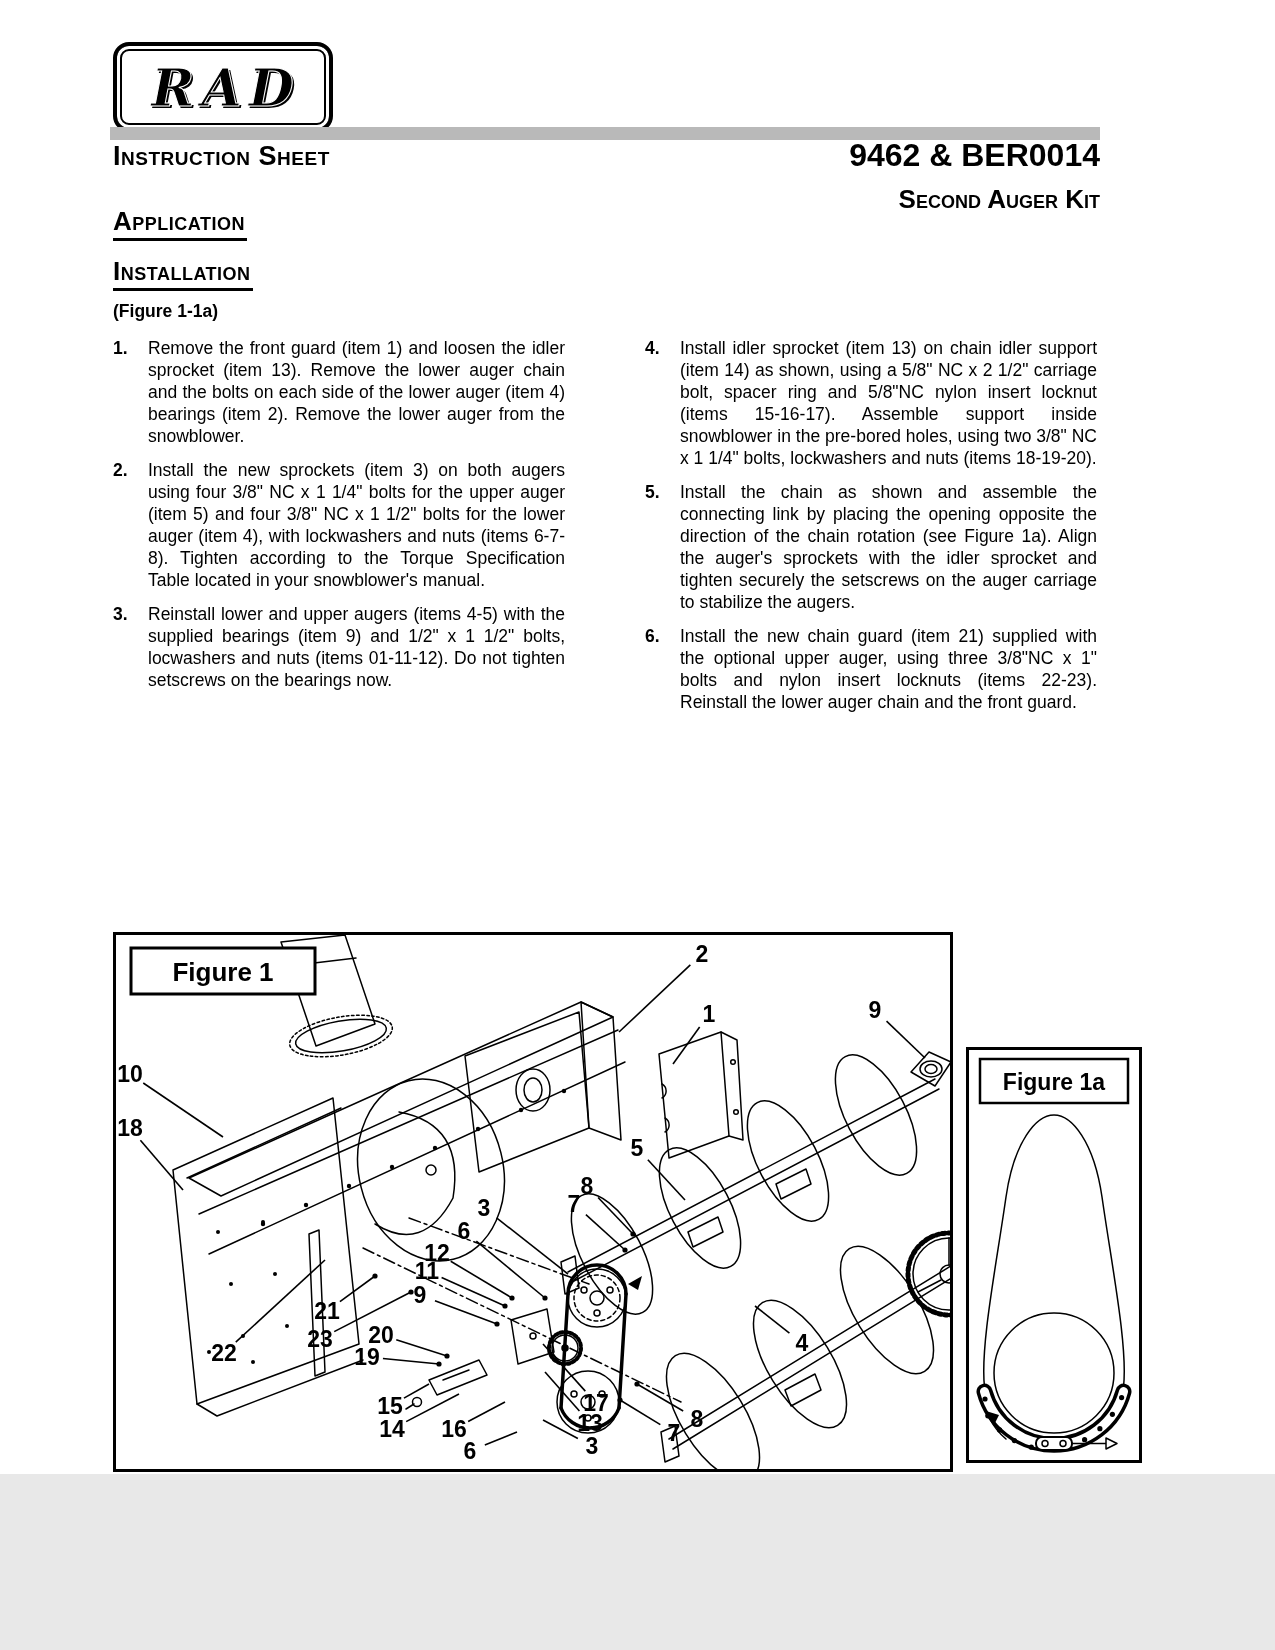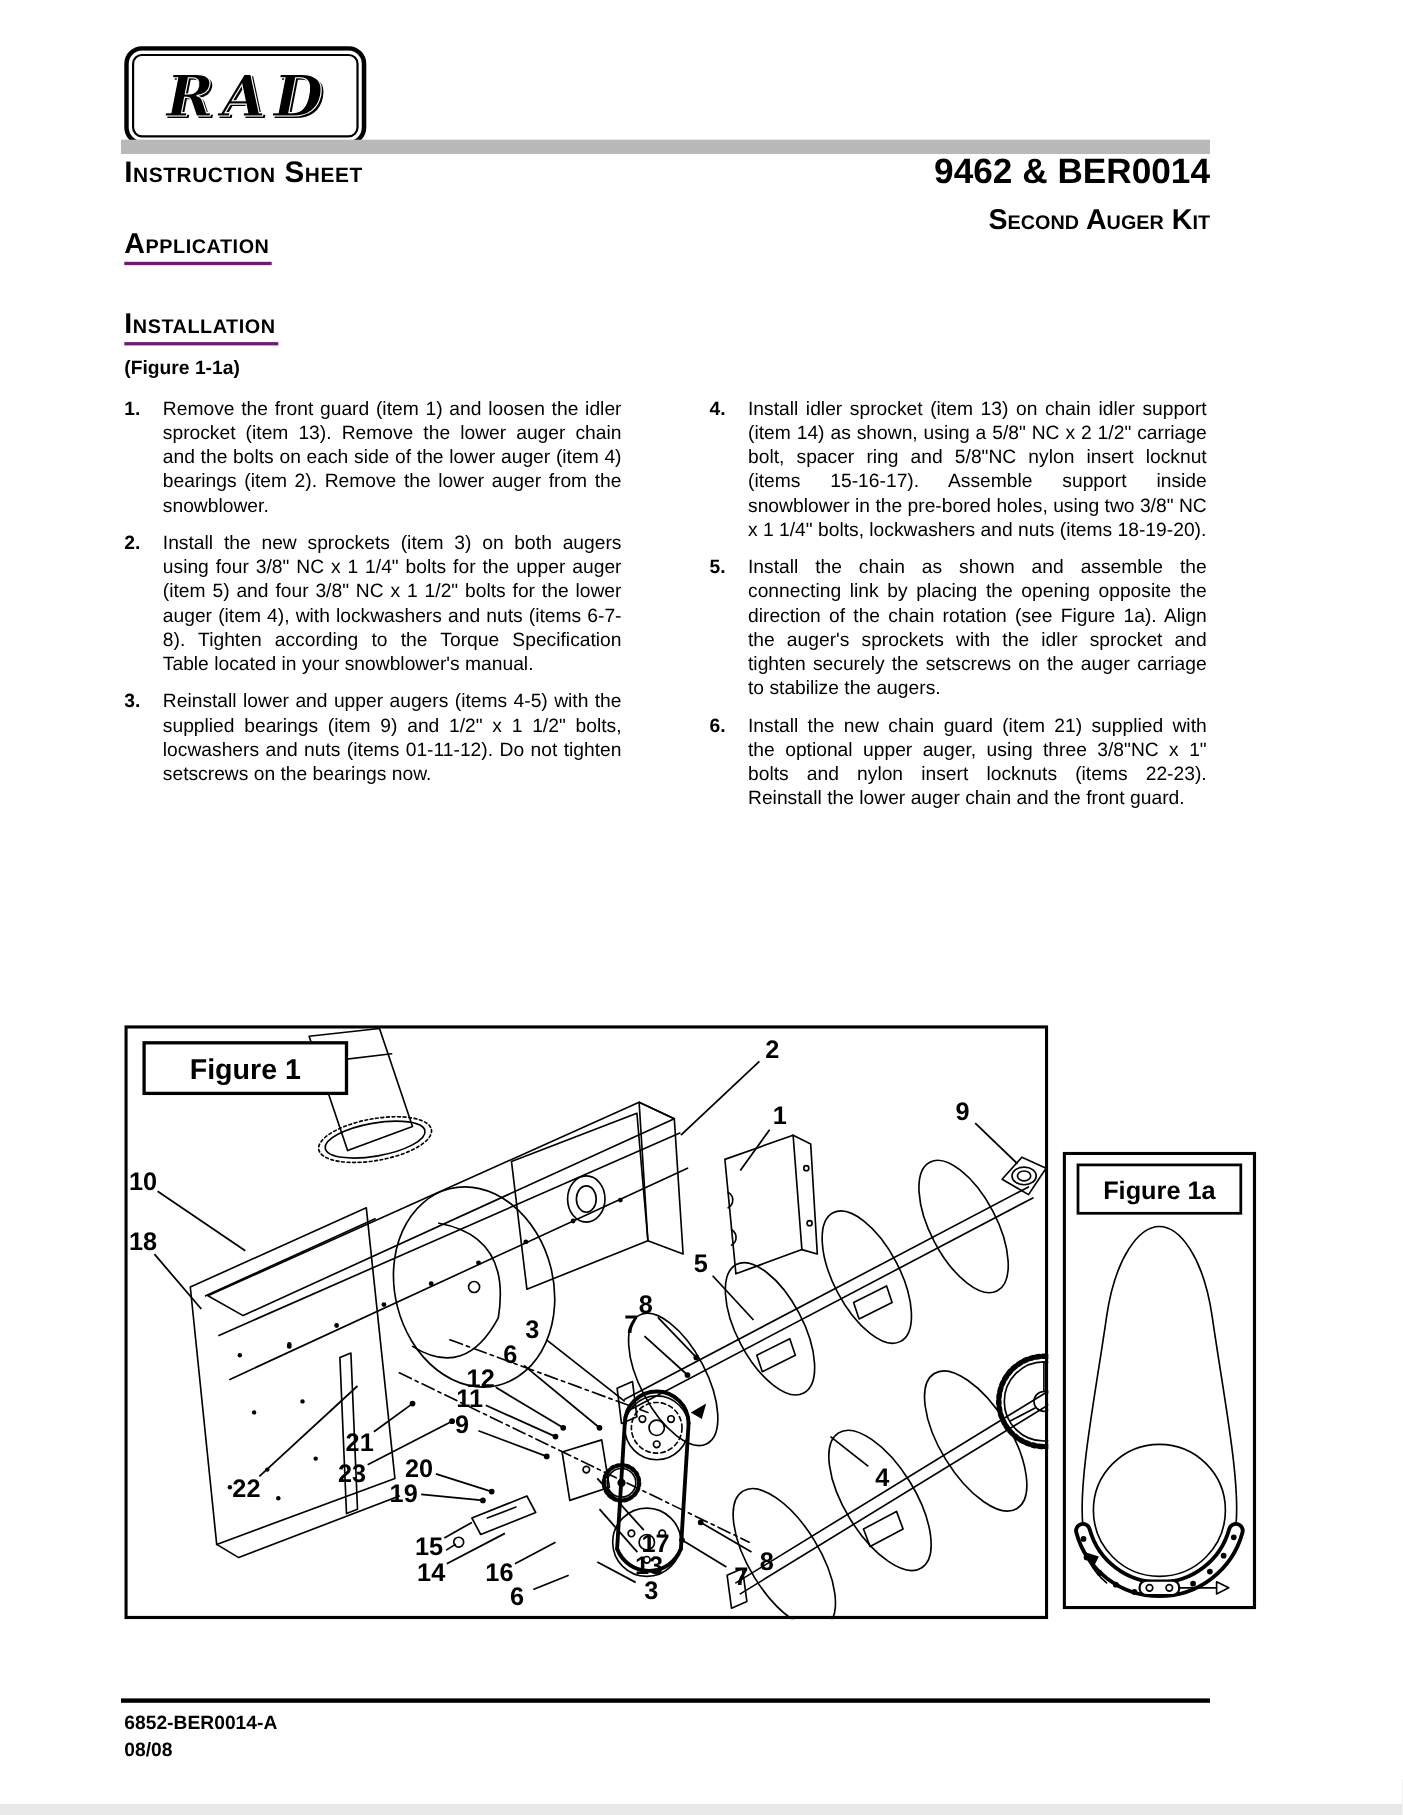--- a/index.html
+++ b/index.html
@@ -1,17 +1,17 @@
 <!DOCTYPE html>
 <html><head>
 <meta charset="utf-8">
 <style>
   html,body { margin:0; padding:0; background:#e8e8e8; }
   .page {
-    position:relative; width:1275px; height:1640px; margin:0 auto;
+    position:relative; width:1275px; height:1474px; margin:0 auto;
     background:#ffffff; color:#000;
     font-family:"Liberation Sans", sans-serif;
     overflow:hidden;
   }
   
   .logo {
     position:absolute; left:113px; top:42px; width:212px; height:82px;
     border:4px solid #000; border-radius:16px;
     box-shadow: inset 0 0 0 3px #fff, inset 0 0 0 5px #000;
     display:flex; align-items:center; justify-content:center;
@@ -28,24 +28,24 @@
     font-size:27px; font-weight:bold; font-variant:small-caps; letter-spacing:0.5px;
   }
   .title-right { position:absolute; right:175px; top:141px; text-align:right; line-height:29px; }
   .product-code { font-size:32px; font-weight:bold; }
   .product-name { font-size:26px; font-weight:bold; font-variant:small-caps;margin-top:15px; }
   
   .content { position:absolute; left:113px; top:206px; width:987px; }
   h2.sec {
     display:inline-block; margin:0 0 7px 0; padding:0 2px 1px 0;
     font-size:26px; font-weight:bold; font-variant:small-caps; letter-spacing:0.5px;
-    border-bottom:3px solid #701a75;
+    border-bottom:3px solid #000000;
   }
   .app-line { font-size:17.5px; line-height:25px; }
-  .sec2-wrap { margin-top:31px; }
+  .sec2-wrap { margin-top:8px; }
   .figure-ref { font-size:17.5px; font-weight:bold; margin:3px 0 15px 0; }
   .columns { display:flex; gap:80px; }
   .col { width:452px; }
   .step { display:flex; margin-bottom:12px; }
   .step .num { width:35px; flex:0 0 35px; font-weight:bold; font-size:17.5px; line-height:22px; }
   .step .stext { flex:1; font-size:17.5px; line-height:22px; text-align:justify; }
   
   .fig1  { position:absolute; left:113px; top:932px; }
   .fig1a { position:absolute; left:966px; top:1047px; }
   .art { stroke:#000; fill:none; stroke-width:1.5; stroke-linejoin:round; stroke-linecap:round; }

